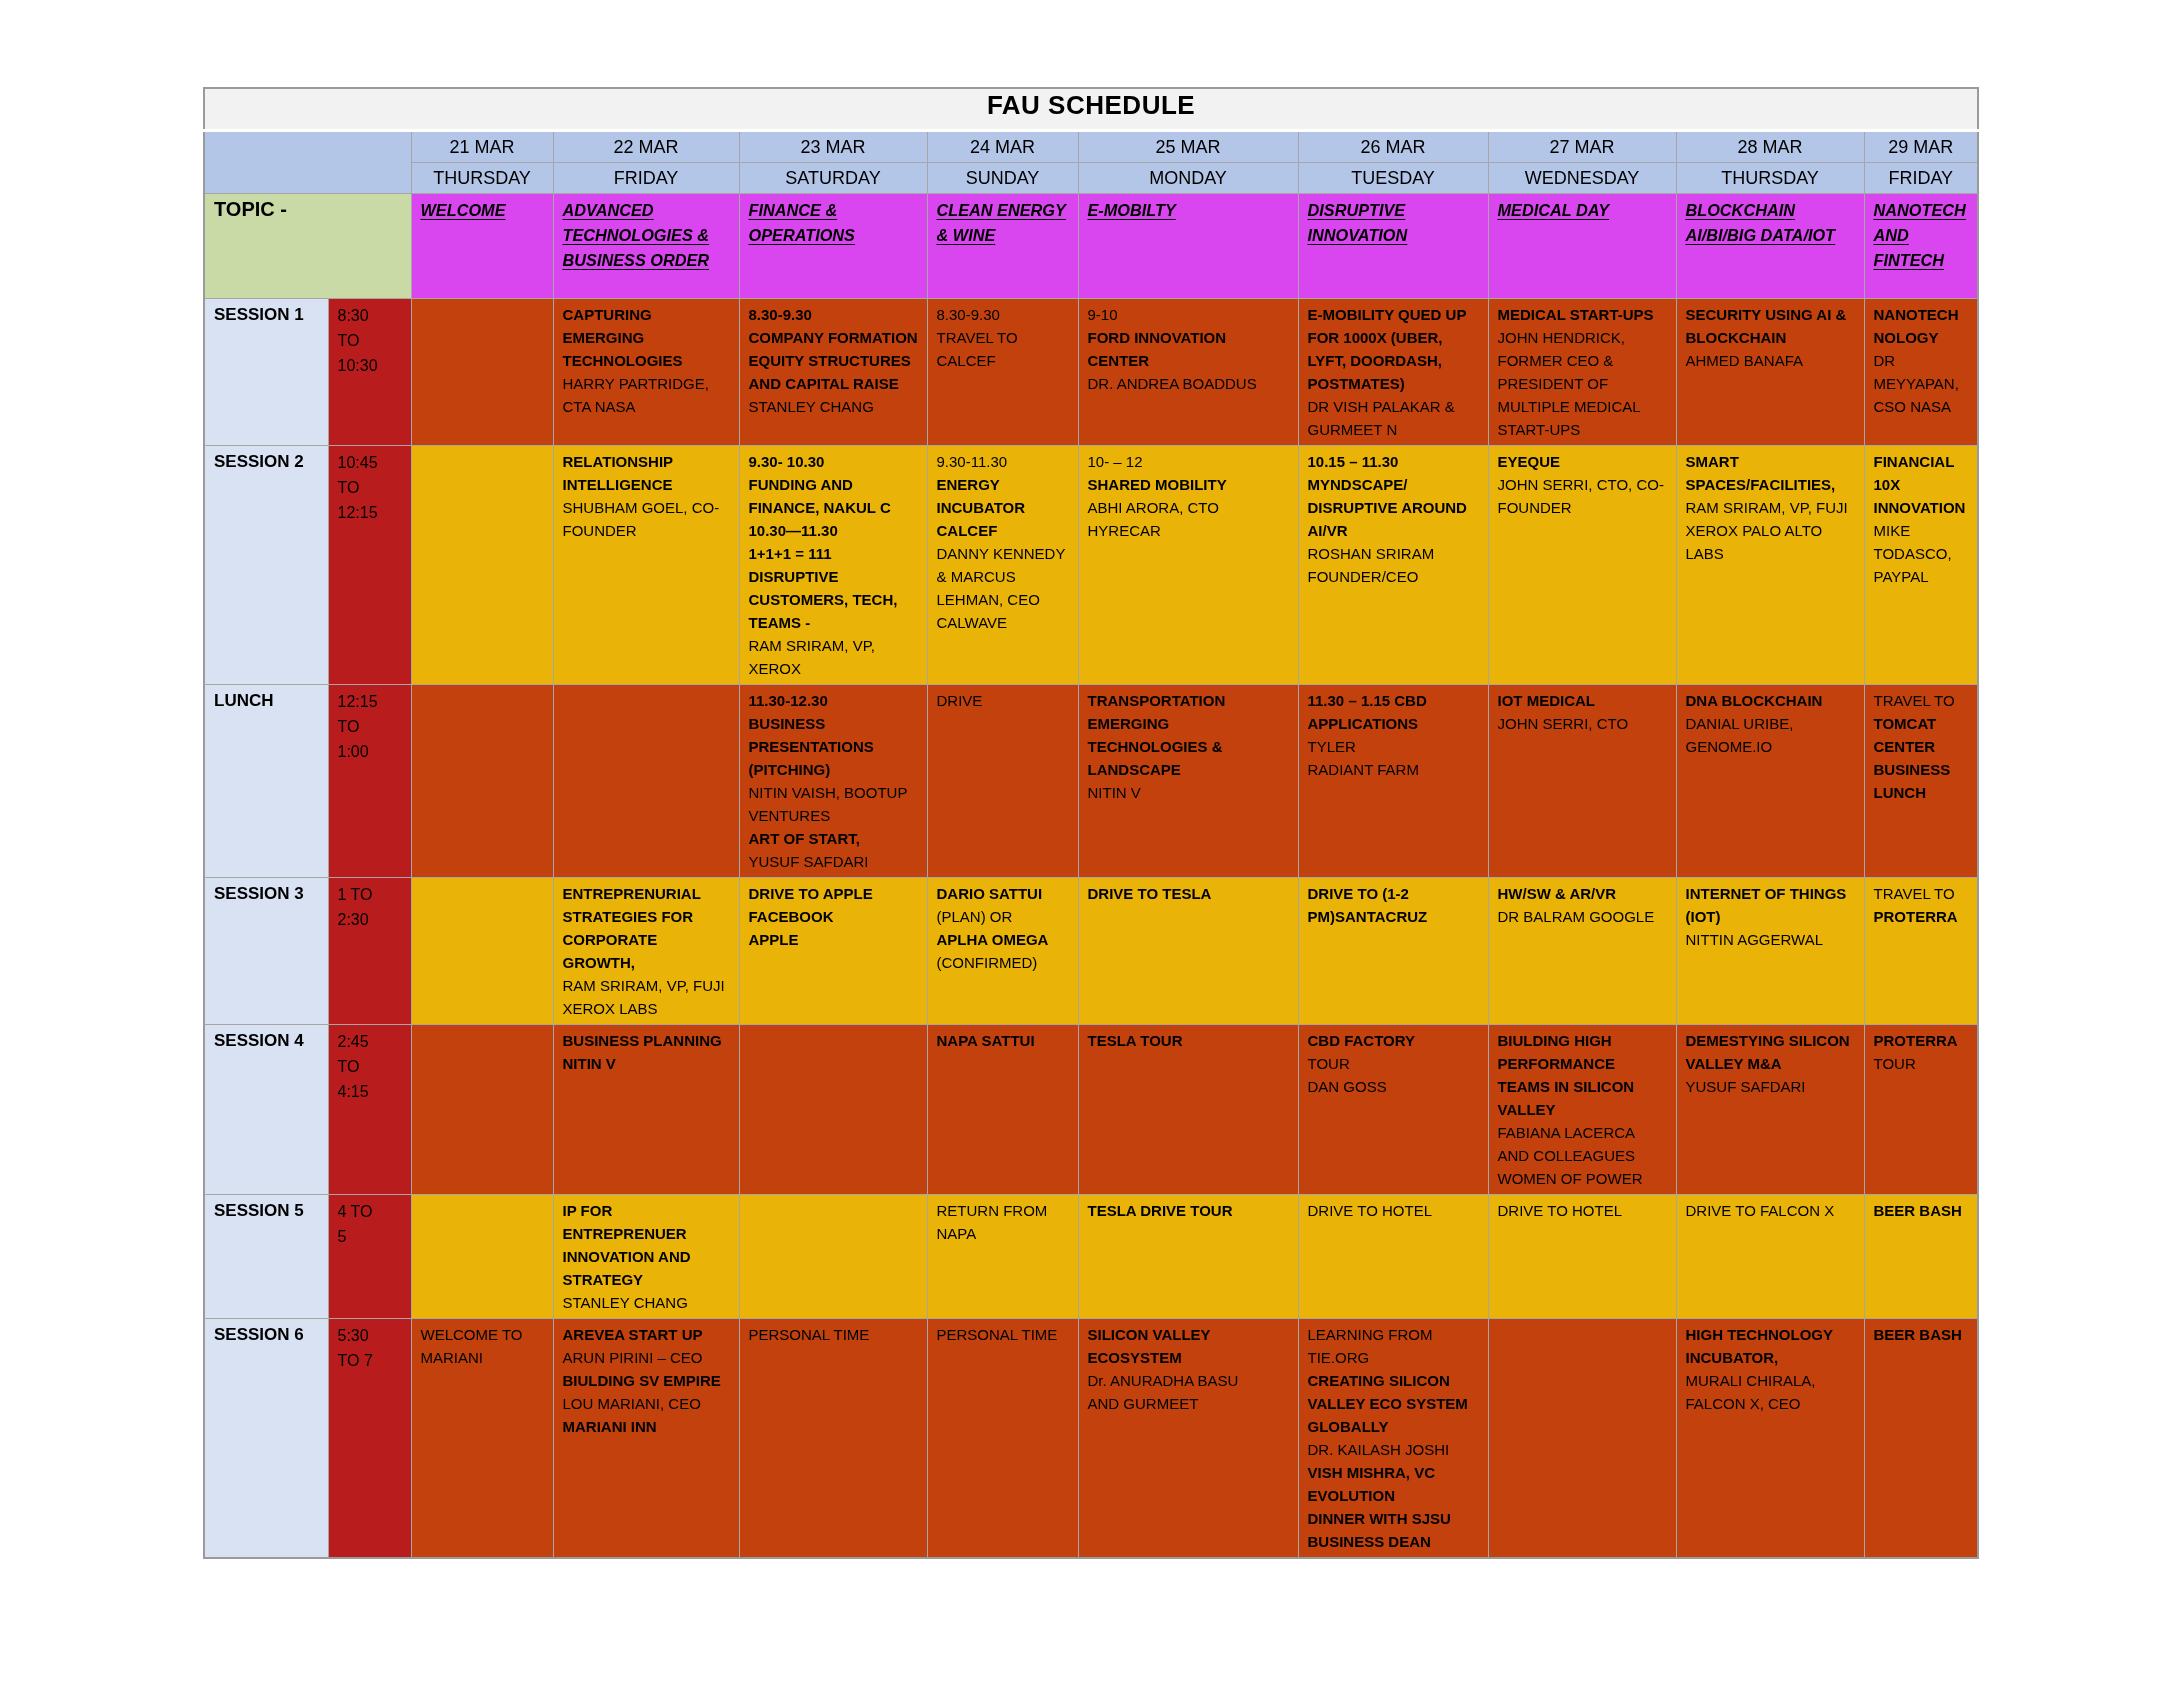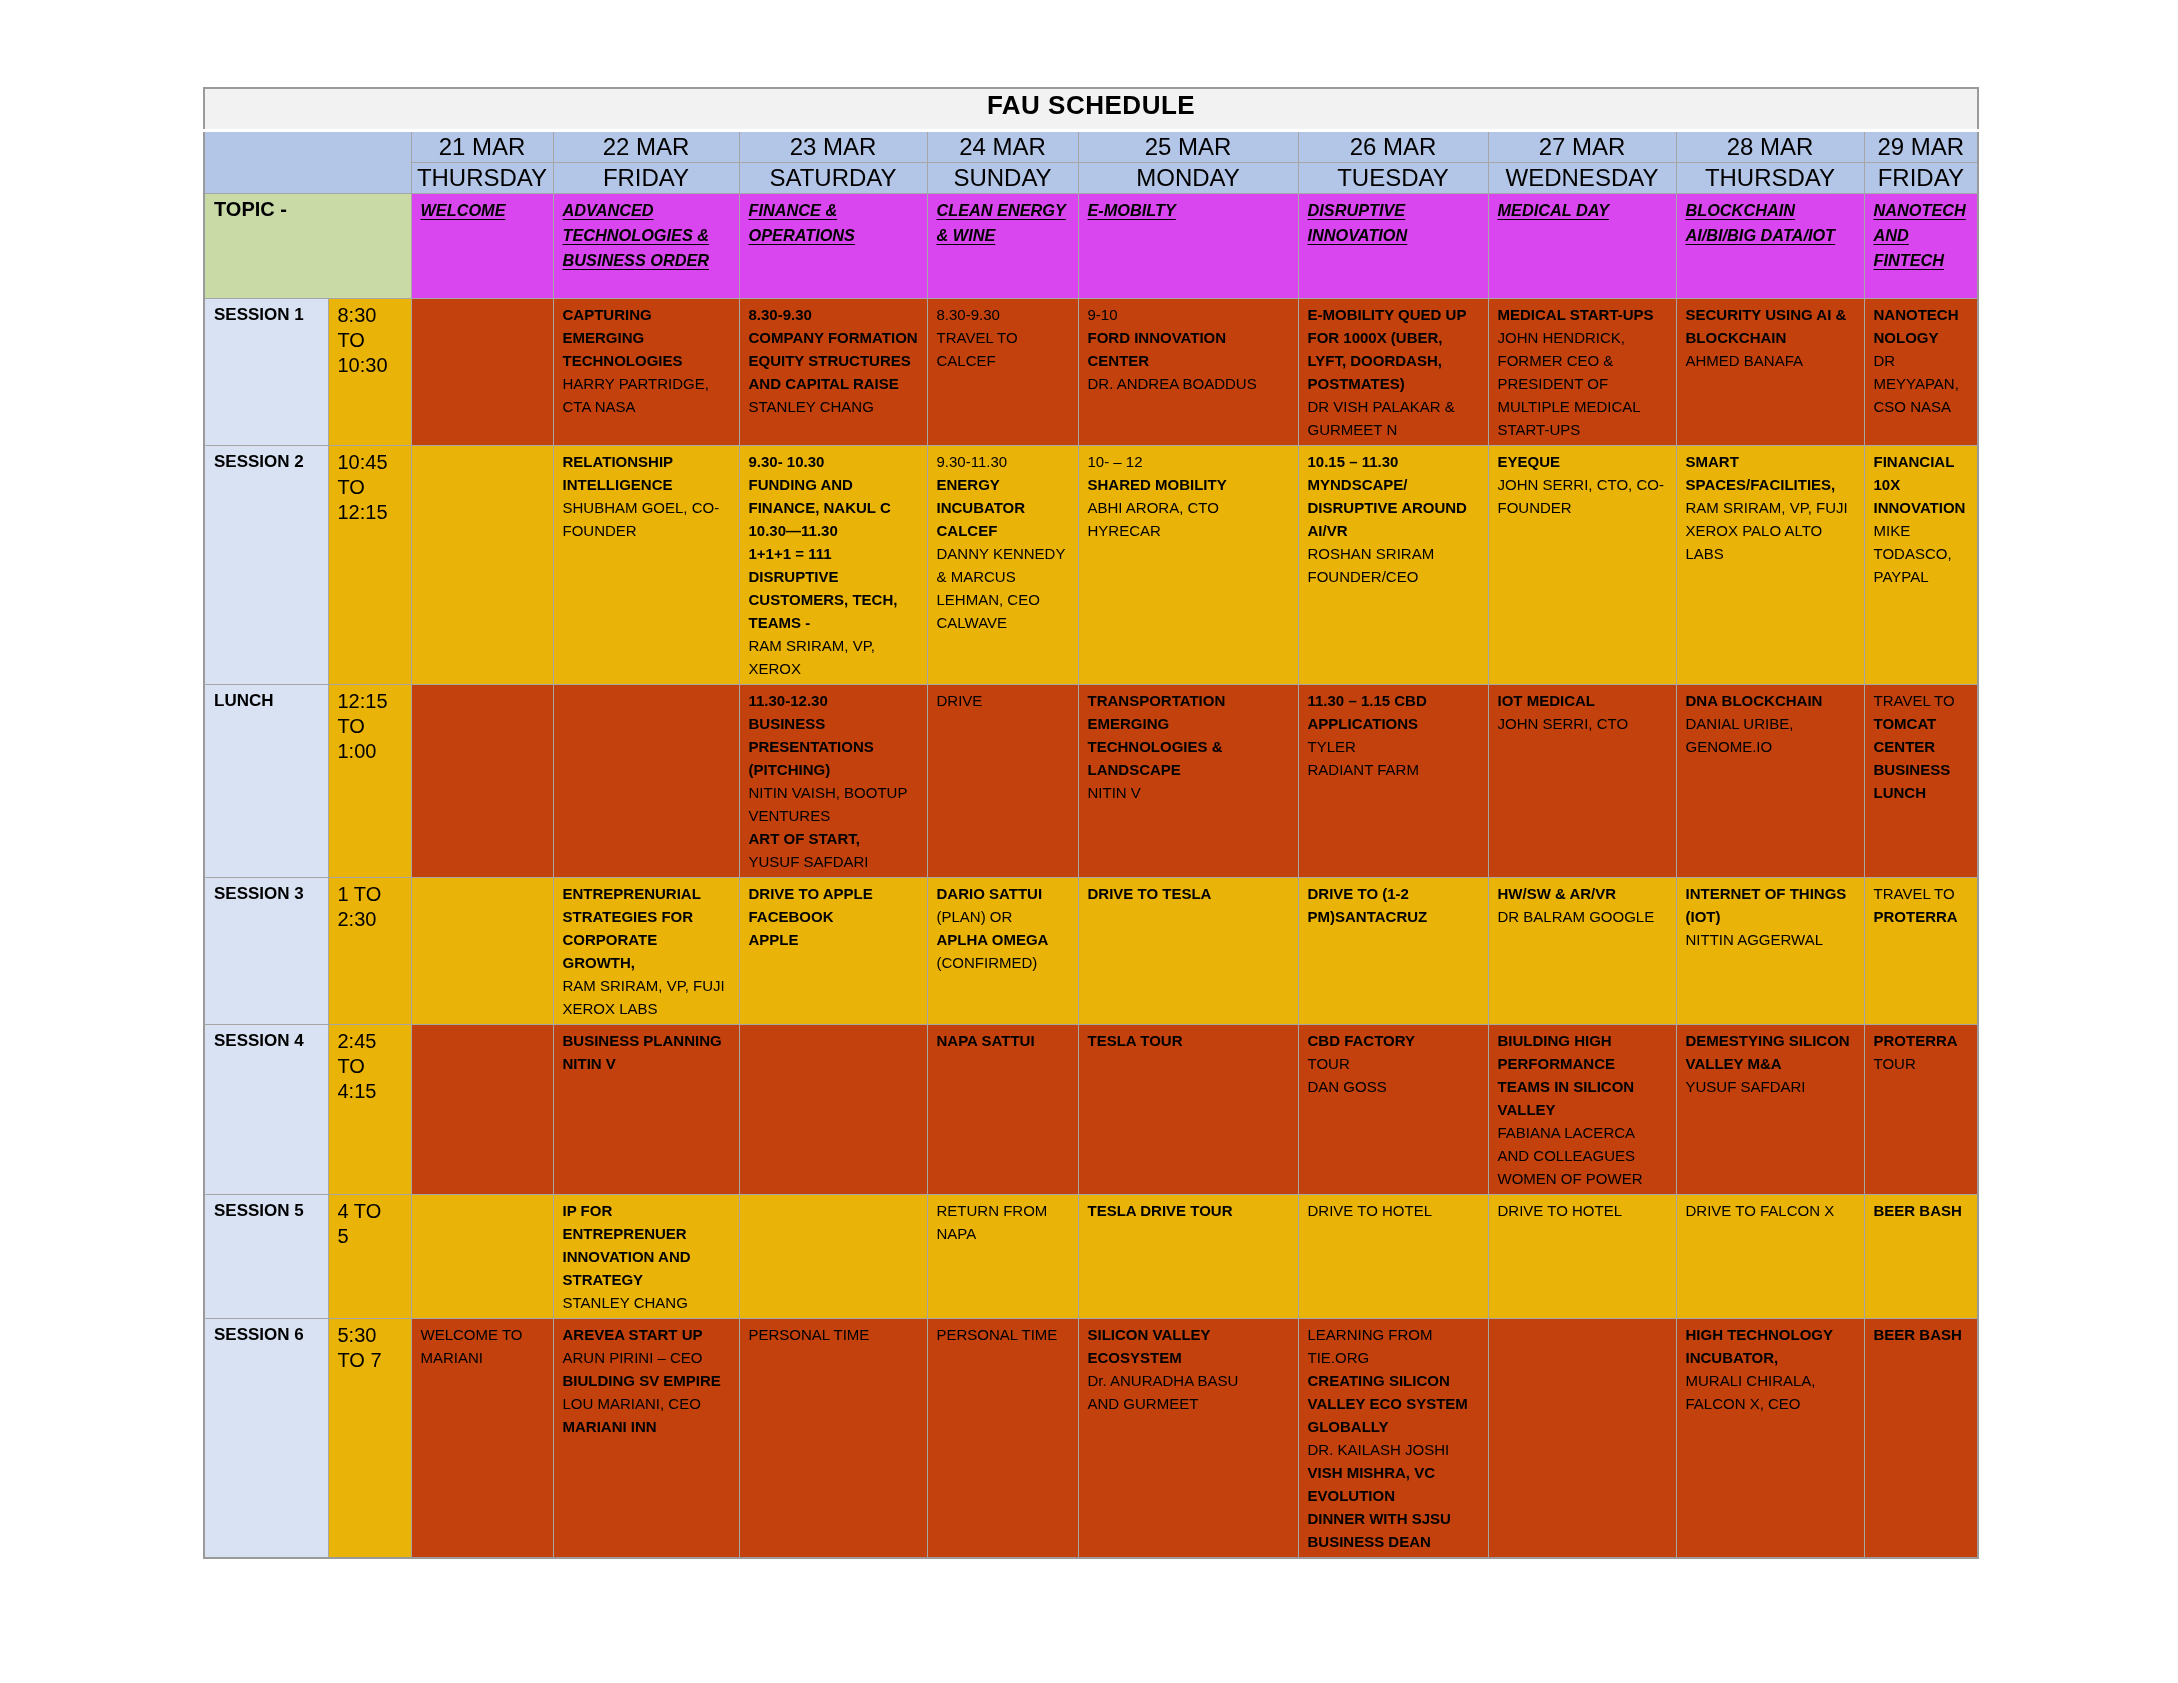--- a/index.html
+++ b/index.html
@@ -4,27 +4,27 @@
 <style>
   html,body{margin:0;padding:0;background:#ffffff;}
   .canvas{position:relative;width:2178px;height:1683px;background:#ffffff;overflow:hidden;
           font-family:"Liberation Sans", sans-serif;color:#000;}
   table.sched{position:absolute;left:203px;top:87px;width:1774px;border-collapse:collapse;
           table-layout:fixed;border:2px solid #9a9a9a;}
   td{border:1px solid #a6a6a6;vertical-align:top;padding:4px 8px 4px 9px;overflow:hidden;
      font-size:15px;line-height:23px;overflow-wrap:break-word;}
   td.title-row{background:#f2f2f2;text-align:center;font-size:26px;font-weight:700;
      padding:5px 0;border-bottom:3px solid #ffffff;letter-spacing:0.5px;}
-  td.hdr{background:#b4c6e7;text-align:center;font-size:24px;padding:2px 2px;line-height:26px;}
+  td.hdr{background:#b4c6e7;text-align:center;font-size:18px;padding:2px 2px;line-height:26px;}
   td.hdr-corner{background:#b4c6e7;}
   td.topic{background:#d946ef;font-weight:700;font-size:16.3px;line-height:25px;font-style:italic;}
   td.topic .u{text-decoration:underline;text-underline-offset:3px;}
   td.topic-label{background:#c9daa7;font-weight:700;font-size:20px;}
   td.lbl{background:#d9e2f3;font-weight:700;font-size:17px;}
-  td.time{background:#eab308;font-size:20px;white-space:pre-line;line-height:25px;margin-left:12px;}
+  td.time{background:#b91c1c;font-size:16px;white-space:pre-line;line-height:25px;margin-left:12px;}
   tr.shaded td.cell{background:#c2410c;}
   tr:not(.shaded) td.cell{background:#eab308;}
   td.cell div{min-height:0;}
   td.cell .b{font-weight:700;}
 </style>
 </head>
 <body>
 
 <div class="canvas">
   <table class="sched">

